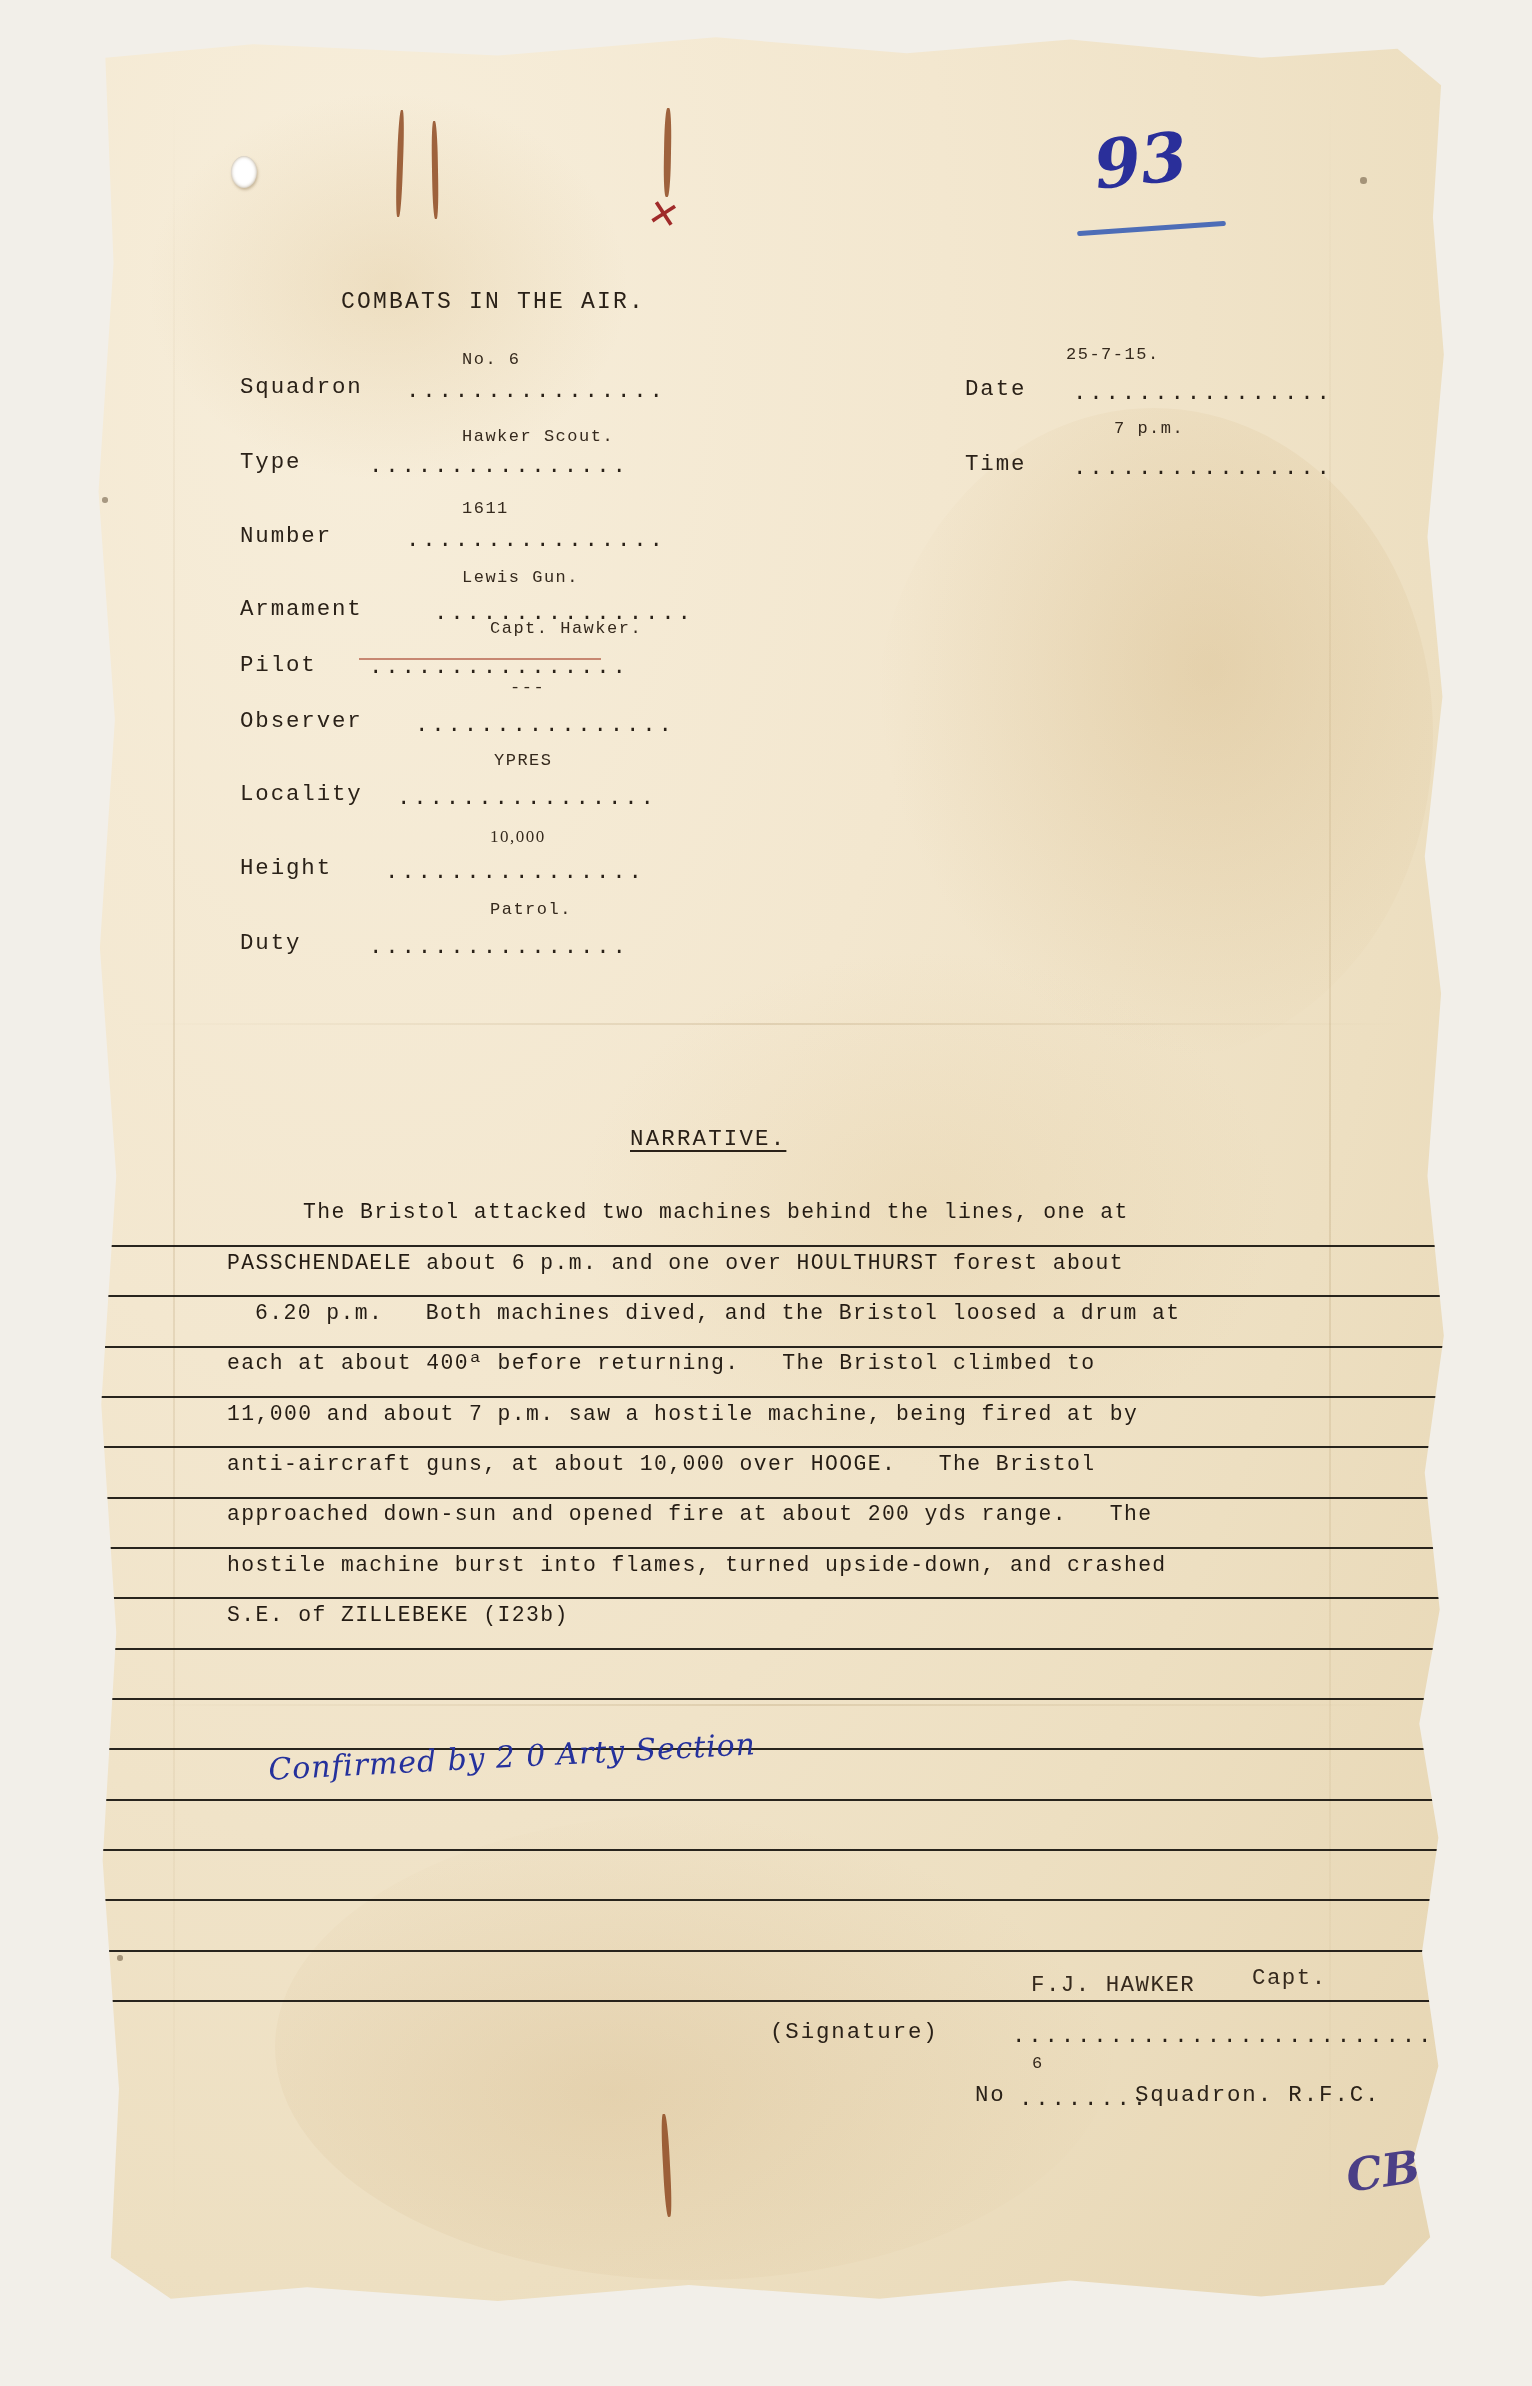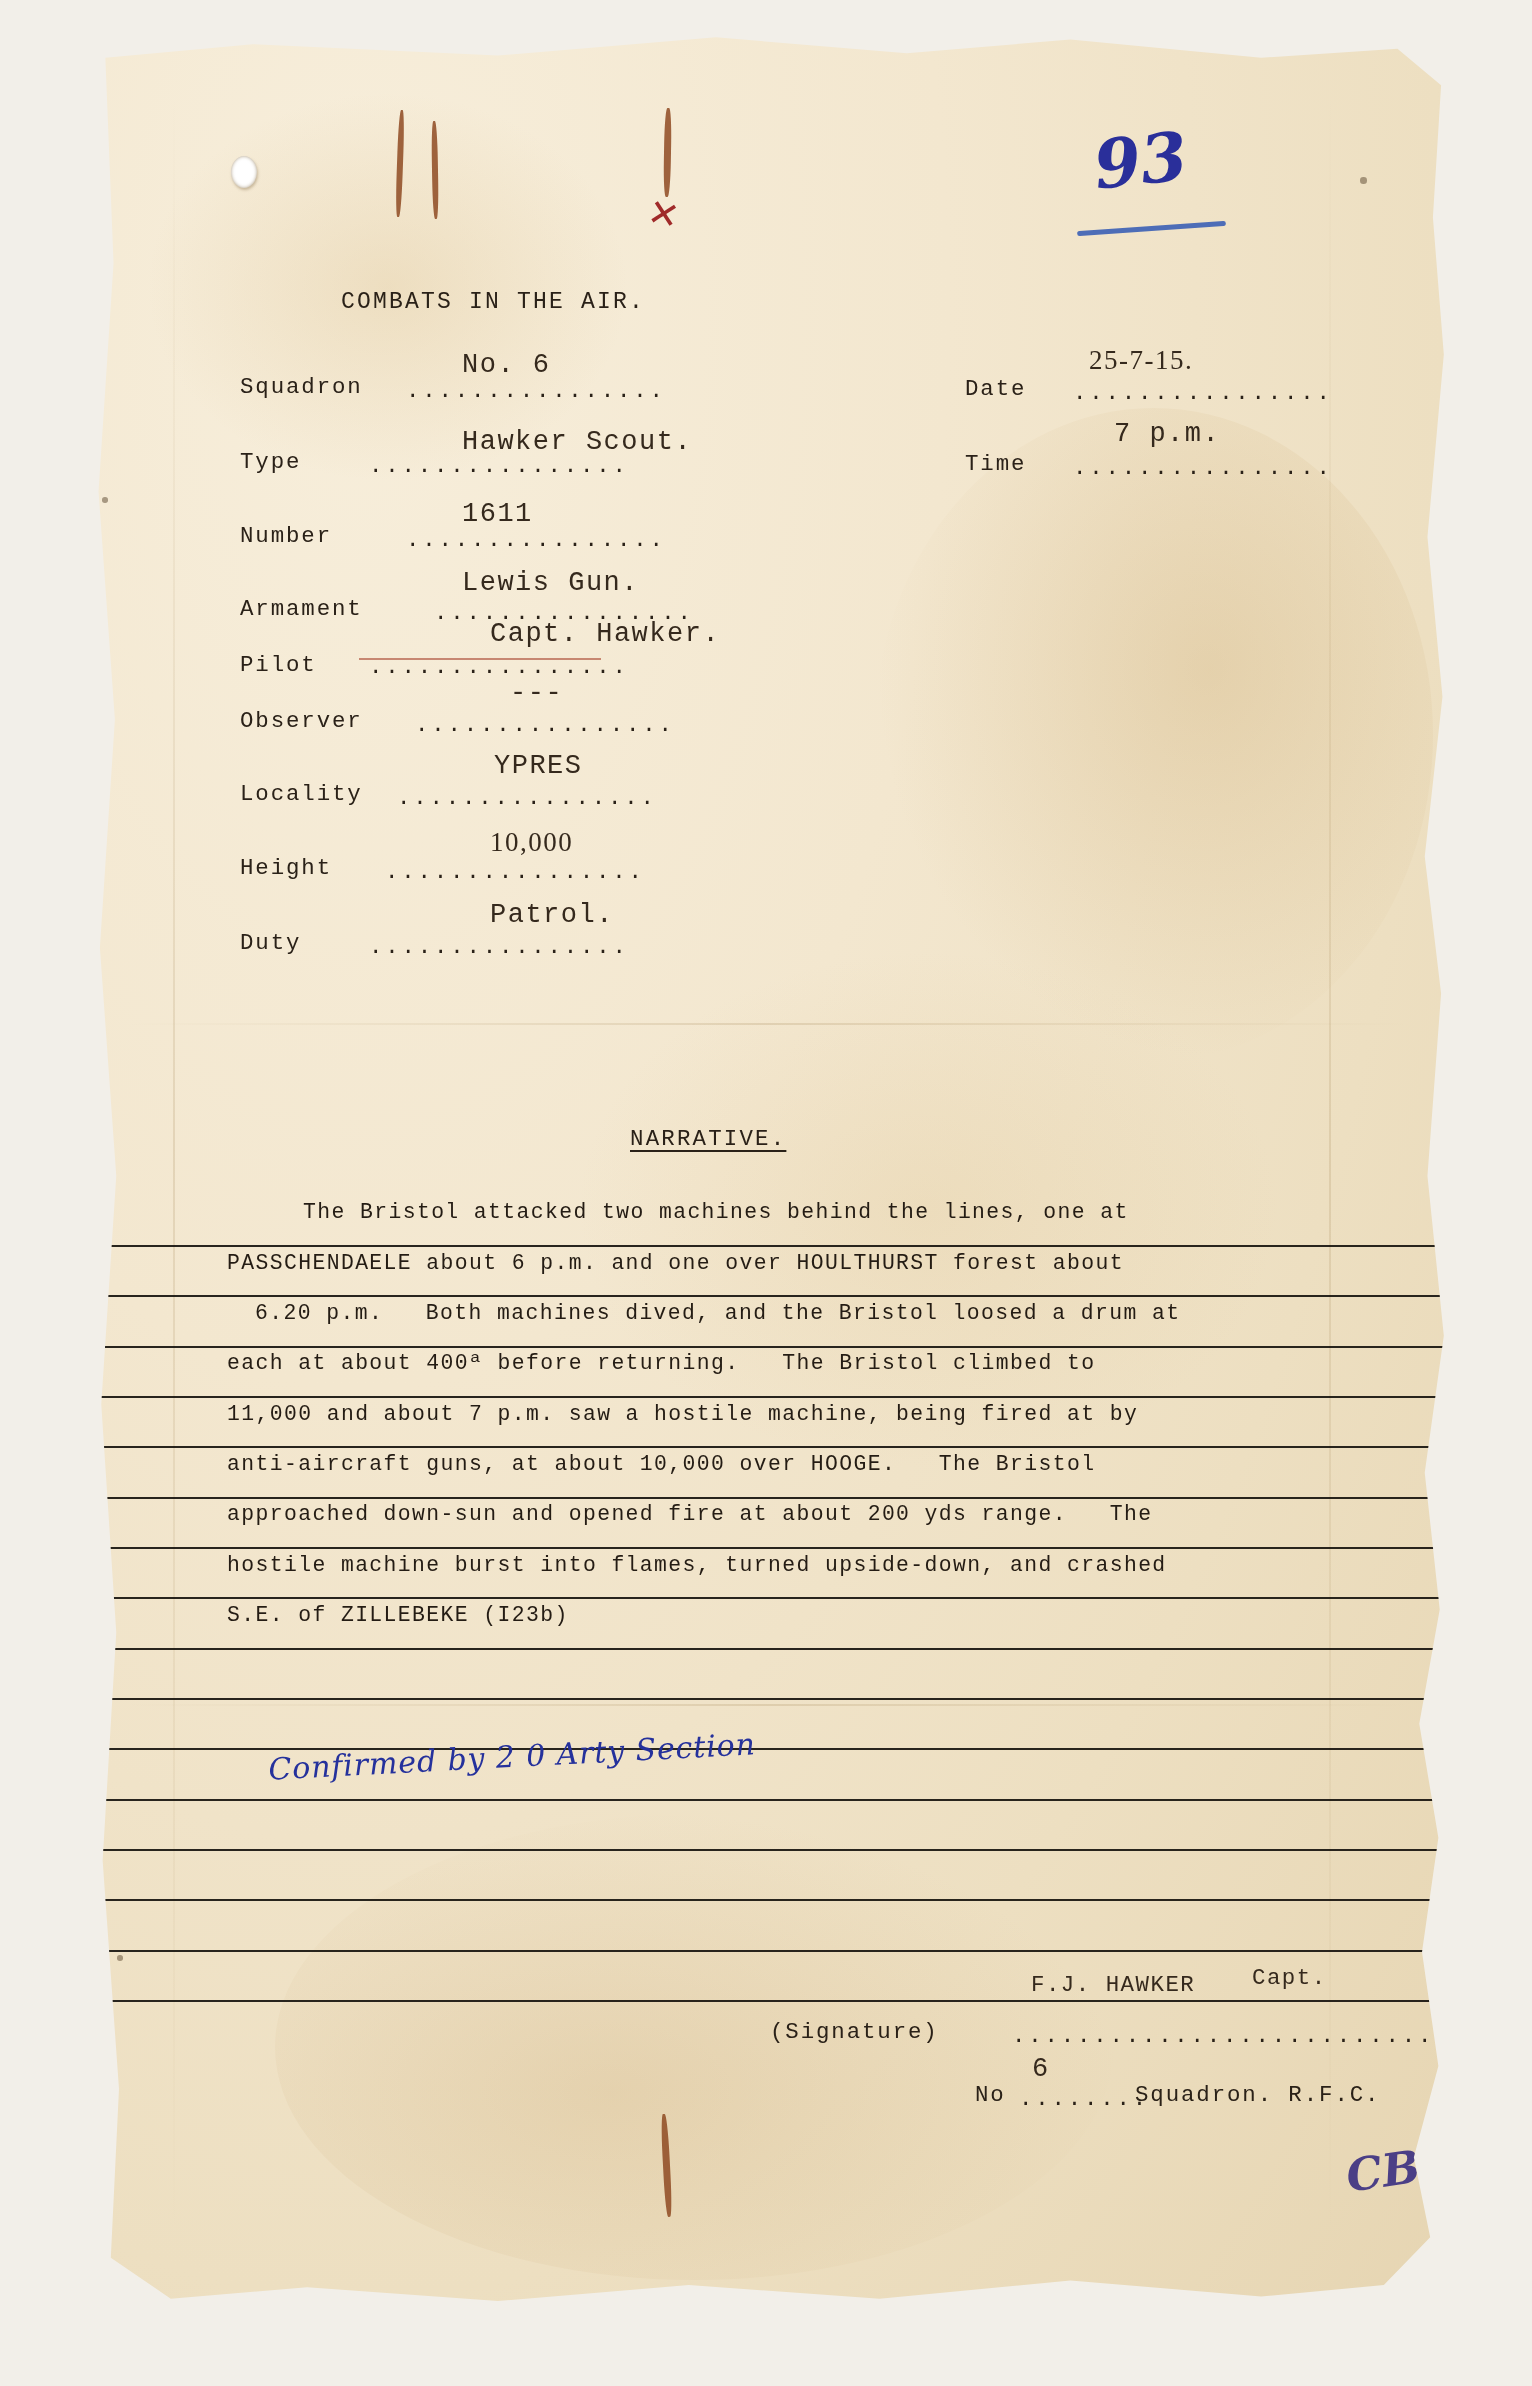--- a/index.html
+++ b/index.html
@@ -104,21 +104,21 @@
     white-space: pre;
   }
   .title {
     font-size: 23px;
     letter-spacing: 2.2px;
     text-underline-offset: 4.7px;
   }
   .lbl { font-size: 22.4px; letter-spacing: 1.9px; }
   .dotted { font-size: 22.4px; letter-spacing: 2.8px; color: #2a2118; }
   .val {
-    font-size: 27px;
+    font-size: 17px;
     letter-spacing: 1.5px;
     color: #35291d;
   }
   .section-head {
     font-size: 22.4px;
     letter-spacing: 2.2px;
     text-decoration: underline;
     text-underline-offset: 4.7px;
   }
   .narr-line {
@@ -258,21 +258,21 @@
       <div class="tw lbl" style="left:151px; top:820px;">Height</div>
       <div class="tw dotted" style="left:296px; top:824px;">................</div>
       <div class="tw val" style="left:401px; top:792px;font-family:Liberation Serif, serif;">10,000</div>
 
       <div class="tw lbl" style="left:151px; top:895px;">Duty</div>
       <div class="tw dotted" style="left:280px; top:899px;">................</div>
       <div class="tw val" style="left:401px; top:865px;">Patrol.</div>
 
       <div class="tw lbl" style="left:876px; top:341px;">Date</div>
       <div class="tw dotted" style="left:984px; top:345px;">................</div>
-      <div class="tw val" style="left:1000px; top:310px;font-family:Liberation Serif, serif;">25-7-15.</div>
+      <div class="tw val" style="left:977px; top:310px;">25-7-15.</div>
 
       <div class="tw lbl" style="left:876px; top:416px;">Time</div>
       <div class="tw dotted" style="left:984px; top:420px;">................</div>
       <div class="tw val" style="left:1025px; top:384px;">7 p.m.</div>
 
 
       <div class="tw section-head" style="left:541px; top:1091px;">NARRATIVE.</div>
 
       <div class="rule" style="left:0px;  top:1210px; width:1354px;"></div>
       <div class="rule" style="left:0px;  top:1260px; width:1354px;"></div>

